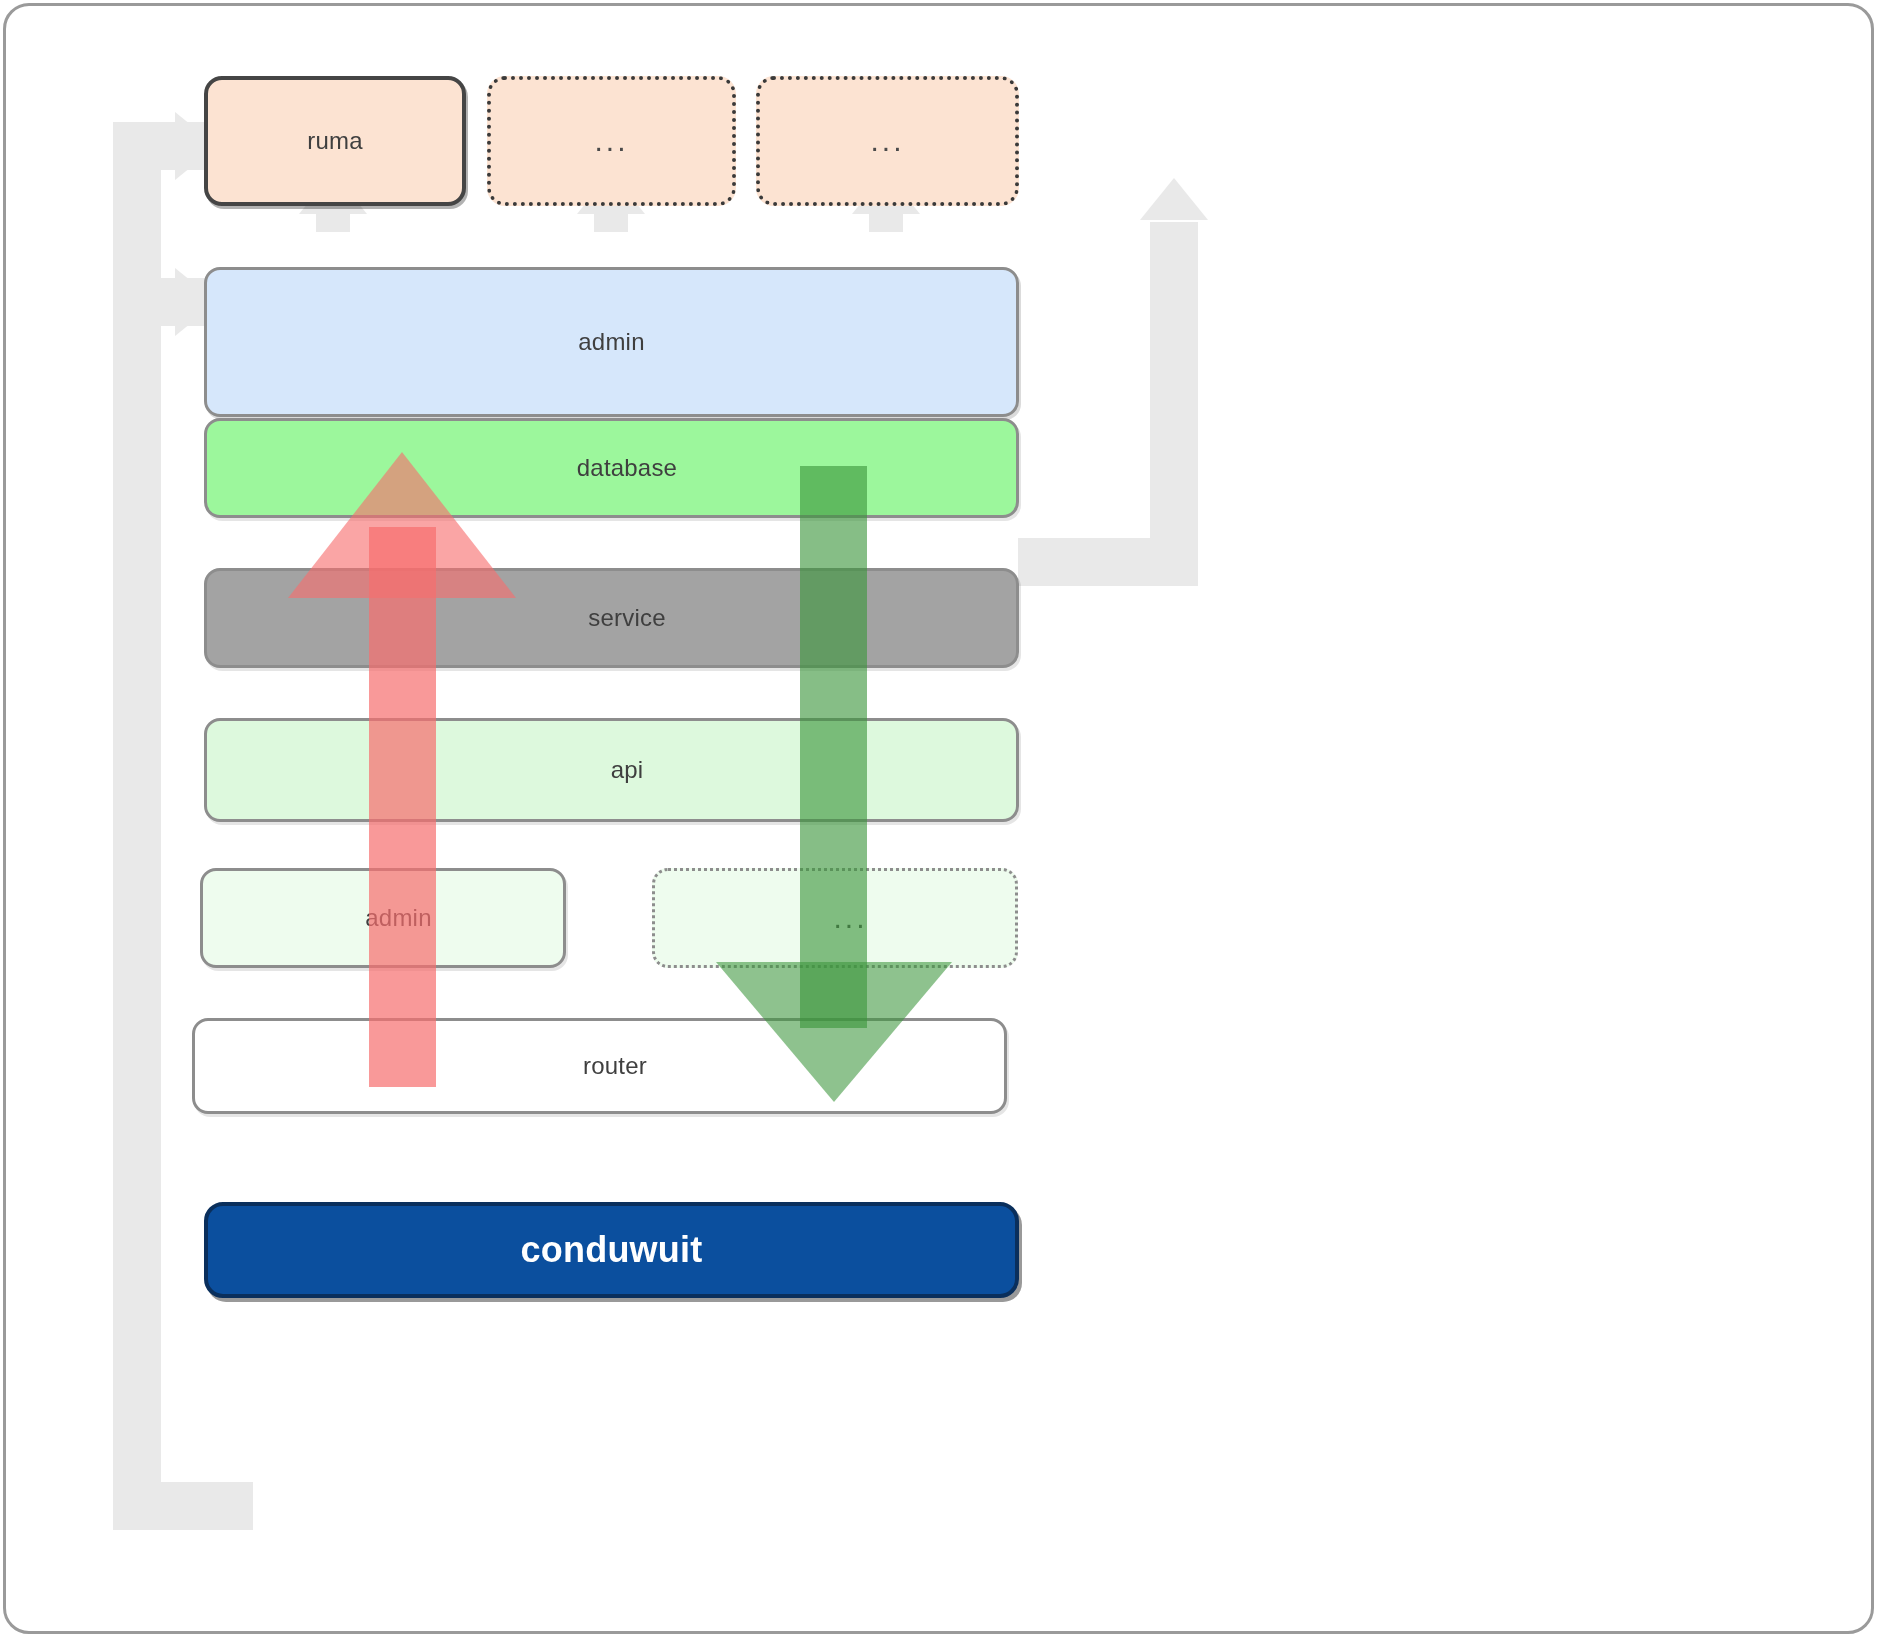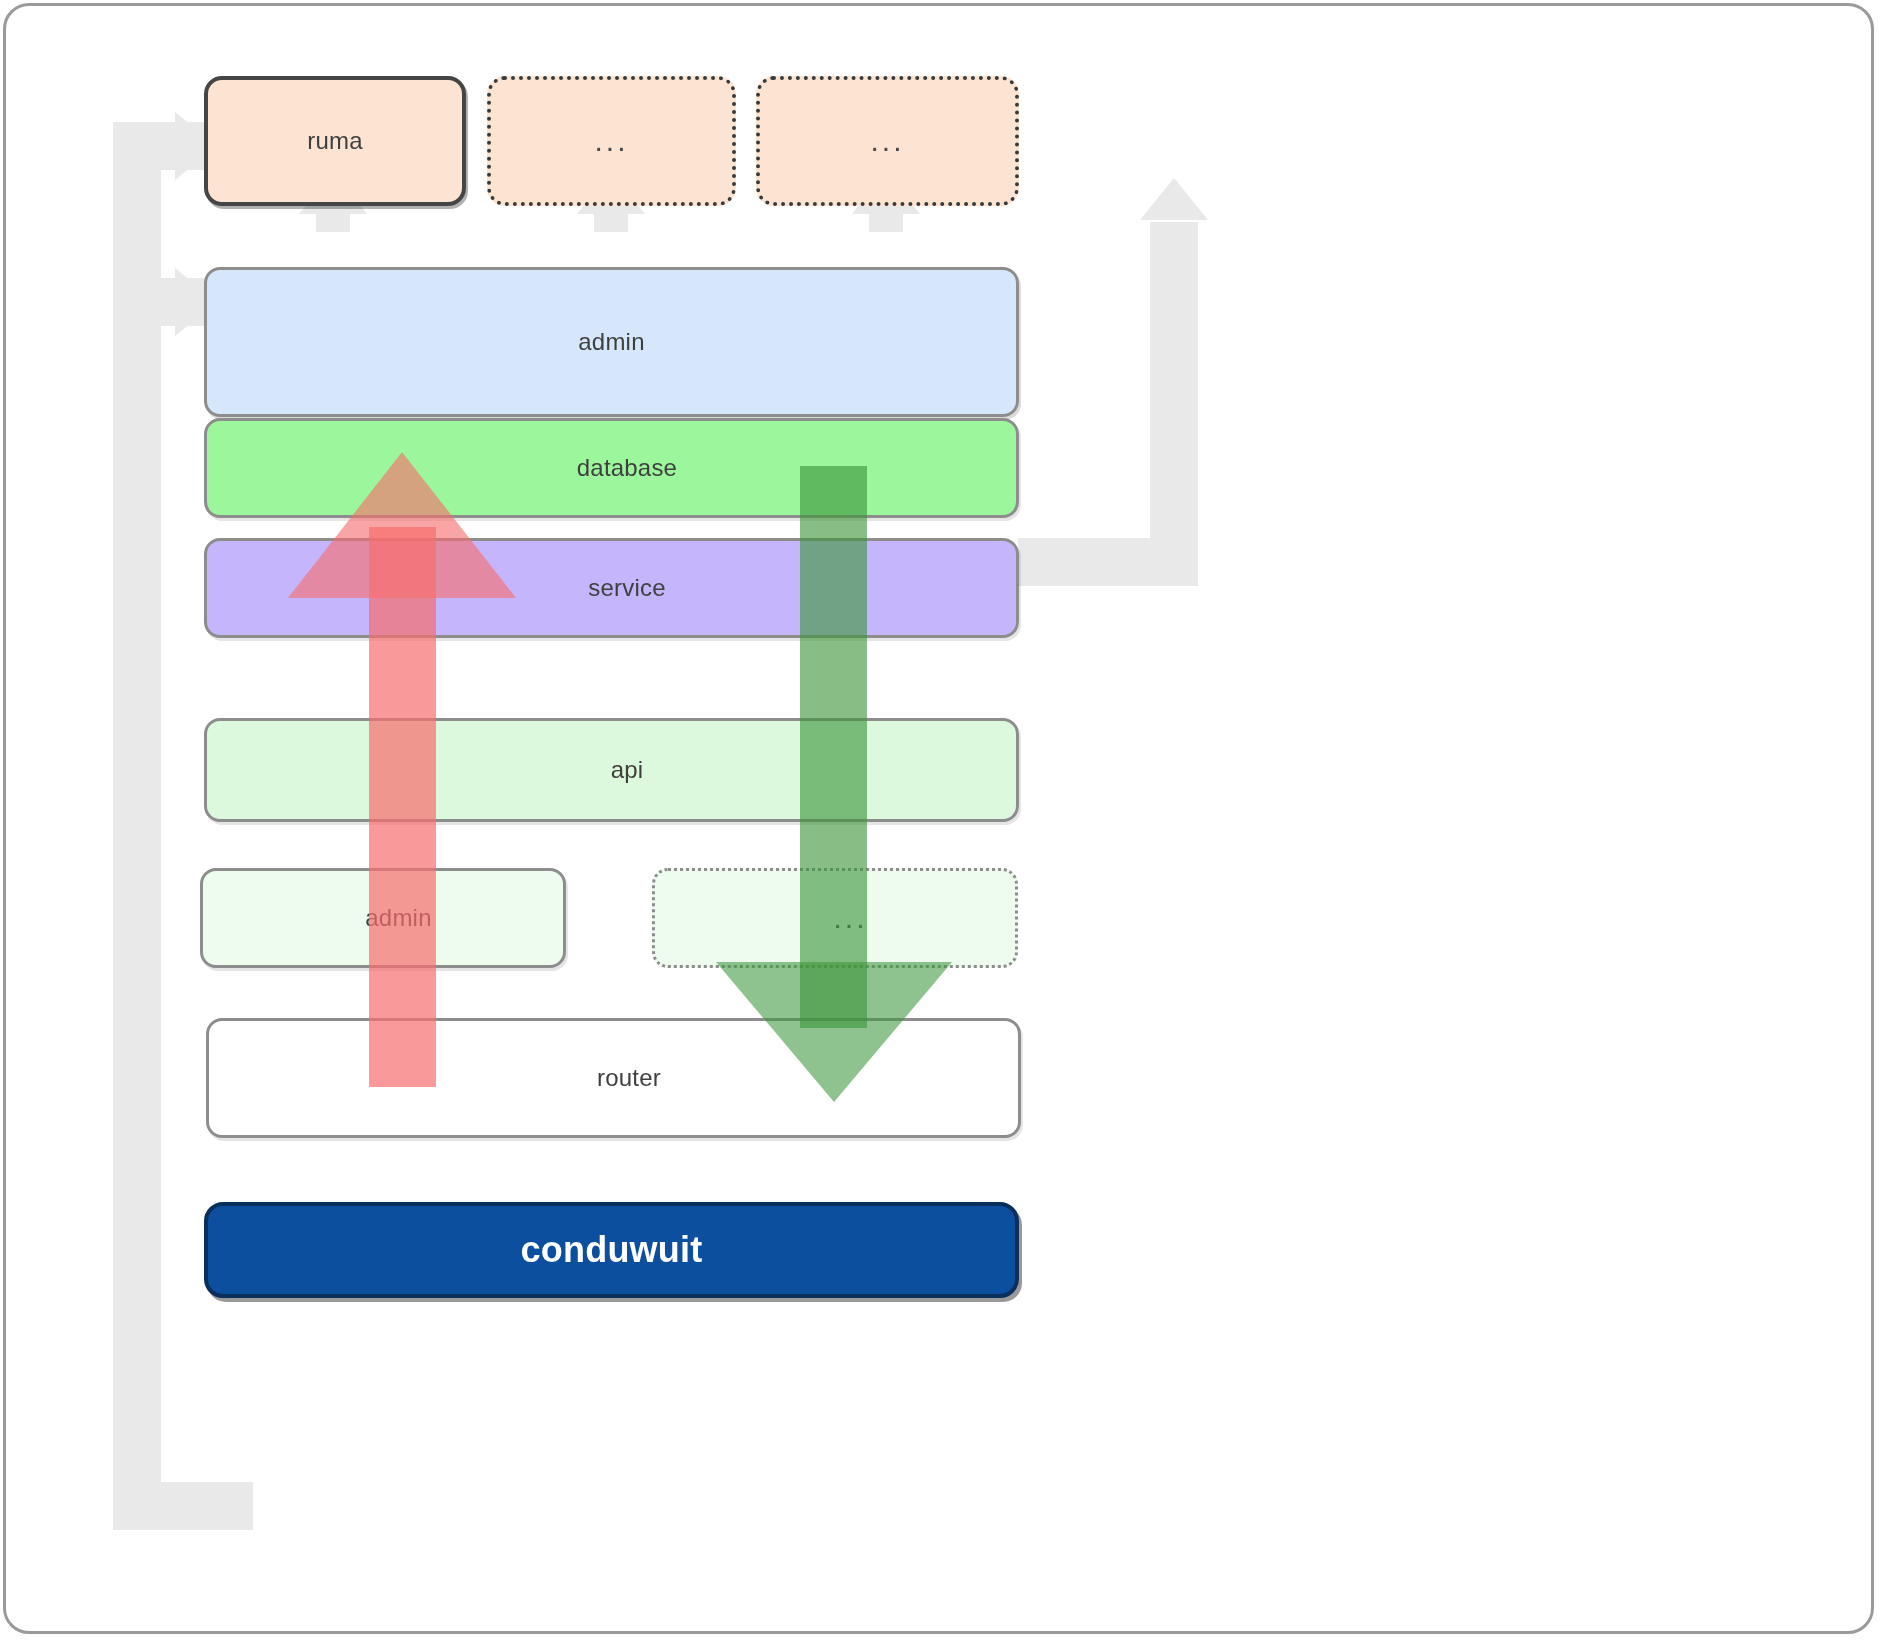--- a/index.html
+++ b/index.html
@@ -180,29 +180,29 @@
 
   <div class="node dep opt dots" style="left:487px;top:76px;width:249px;height:130px;">...</div>
 
   <div class="node dep opt dots" style="left:756px;top:76px;width:263px;height:130px;">...</div>
 
 
   <div class="node core" style="left:204px;top:267px;width:815px;height:150px;">admin</div>
 
   <div class="node layer" style="left:204px;top:418px;width:815px;height:100px;background:#9cf79c;">database</div>
 
-  <div class="node layer" style="left:204px;top:538px;width:815px;height:100px;background:#c4b5fd;">service</div>
+  <div class="node layer" style="left:204px;top:568px;width:815px;height:100px;background:#a3a3a3;">service</div>
 
   <div class="node layer" style="left:204px;top:718px;width:815px;height:104px;background:#ddf9dd;">api</div>
 
   <div class="node layer" style="left:200px;top:868px;width:366px;height:100px;background:#eefcee;">admin</div>
 
   <div class="node layer dotted dots" style="left:652px;top:868px;width:366px;height:100px;background:#eefcee;">...</div>
 
-  <div class="node layer" style="left:206px;top:1018px;width:815px;height:120px;background:#ffffff;">router</div>
+  <div class="node layer" style="left:192px;top:1018px;width:815px;height:96px;background:#ffffff;">router</div>
 
   <div class="node app" style="left:204px;top:1202px;width:815px;height:96px;border-radius:19px;">conduwuit</div>
 
   <div class="bigarrow unload" style="left:0;top:0;width:1883px;height:1643px;">
     <div class="shaft" style="left:369px;top:527px;width:67px;height:560px;"></div>
     <div class="head" style="left:288px;top:452px;"></div>
   </div>
 
   <div class="bigarrow load" style="left:0;top:0;width:1883px;height:1643px;">
     <div class="shaft" style="left:800px;top:466px;width:67px;height:562px;"></div>

